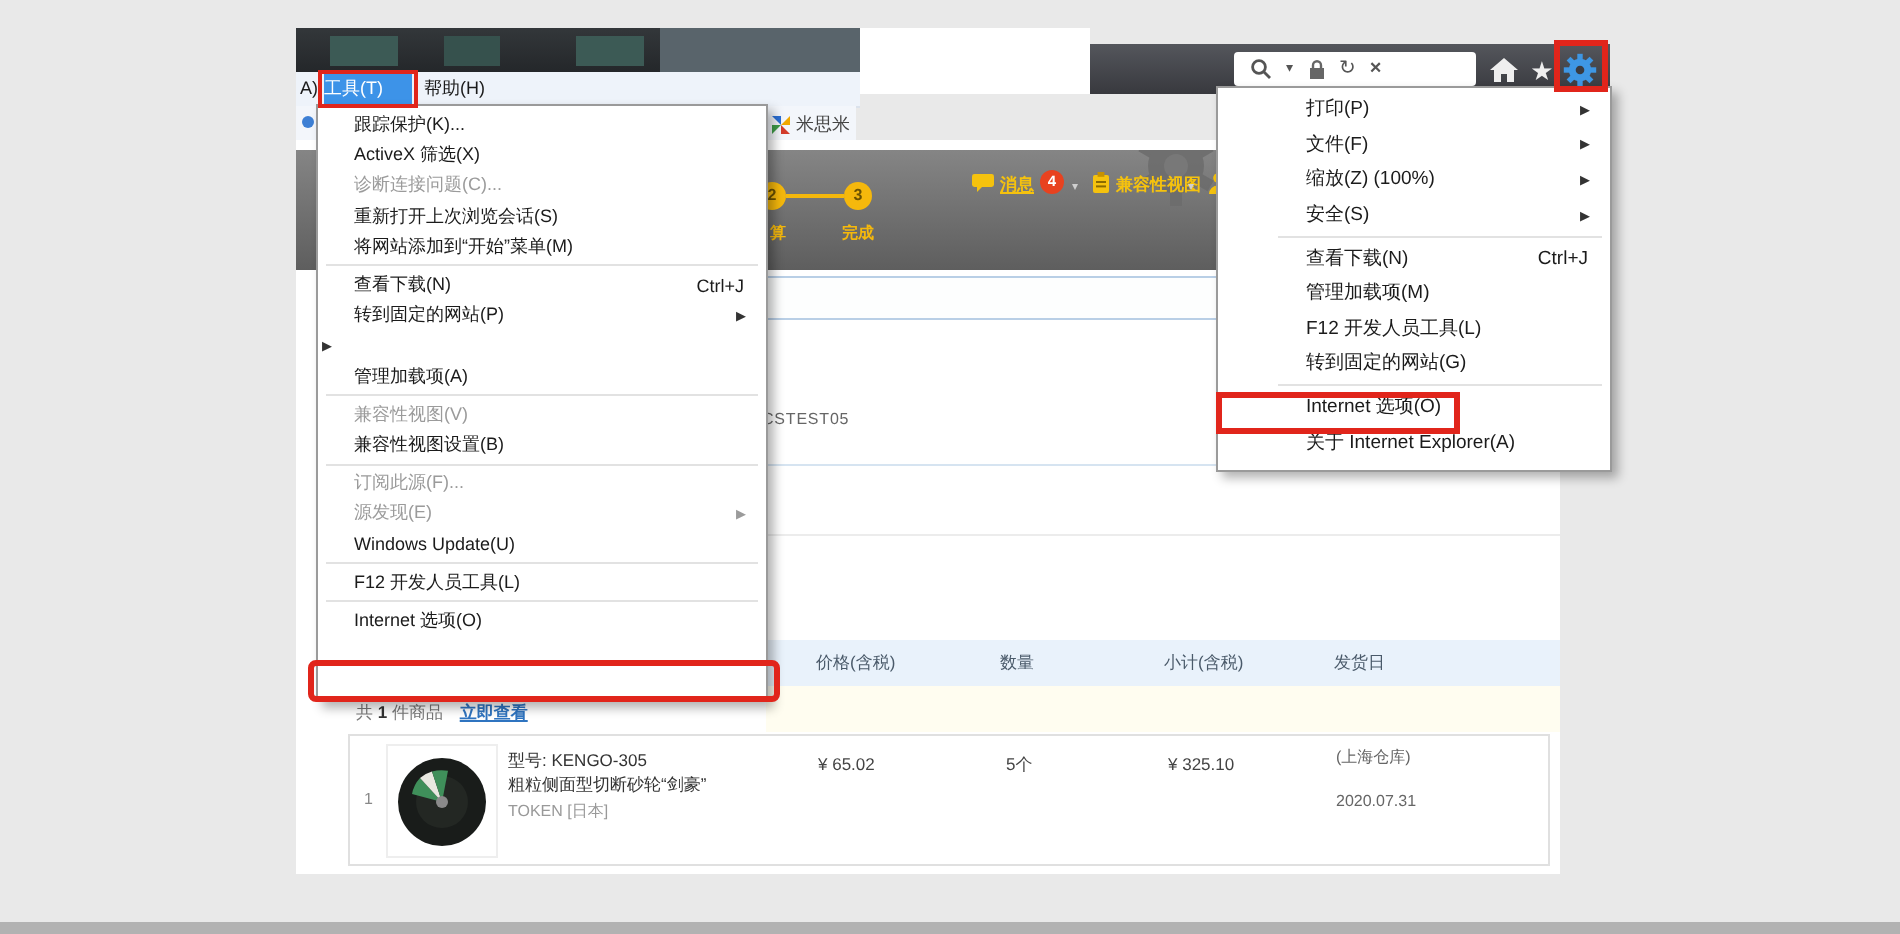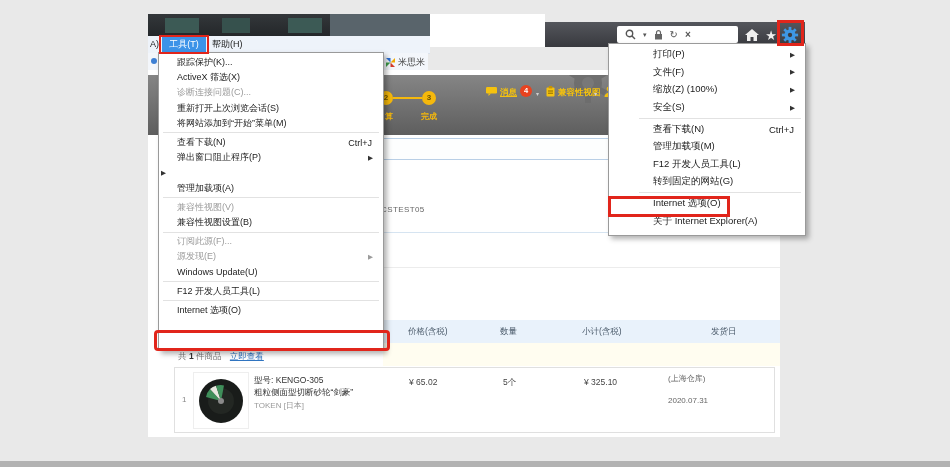--- a/index.html
+++ b/index.html
@@ -4,21 +4,21 @@
 <style>
   html,body{margin:0;padding:0;background:#e9e9e9;}
   #canvas{position:relative;width:950px;height:467px;background:#e9e9e9;overflow:hidden;
           font-family:"Liberation Sans","DejaVu Sans",sans-serif;-webkit-font-smoothing:antialiased;}
   .abs{position:absolute;}
   
   #banner-img{left:148px;top:14px;width:282px;height:22px;background:linear-gradient(#33373a,#24272a);overflow:hidden;}
   #banner-img .blk{position:absolute;top:4px;height:15px;}
   #menubar{left:148px;top:36px;width:282px;height:17px;background:#eef3fa;border-bottom:1px solid #dbe2ec;font-size:9px;color:#1b1b1b;}
   #menubar span{line-height:17px;}
-  #mb-tools{position:absolute;left:162px;top:36px;width:44px;height:17px;background:#3d93e8;color:#fff;text-align:center;line-height:17px;font-size:9px;}
+  #mb-tools{position:absolute;left:162px;top:36px;width:44px;height:17px;background:#3d93e8;color:#fff;line-height:17px;font-size:9px;}
   #favbar{left:148px;top:53px;width:280px;height:19px;background:#f3f6fb;font-size:9px;color:#444;overflow:hidden;}
   #whitebox{left:430px;top:14px;width:115px;height:33px;background:#ffffff;}
   #chrome{left:545px;top:22px;width:260px;height:25px;background:linear-gradient(#54565c,#38393e);}
   #searchbox{position:absolute;left:72px;top:4px;width:121px;height:17px;background:#fff;border-radius:2px;display:flex;align-items:center;gap:7px;padding-left:8px;box-sizing:border-box;}
   .chrome-btn{position:absolute;top:4px;width:18px;height:18px;display:flex;align-items:center;justify-content:center;}
   
   #page{left:148px;top:70px;width:632px;height:367px;background:#fff;}
   #site-banner{position:absolute;left:0;top:5px;width:632px;height:60px;background:linear-gradient(#858585,#5e5e5e);overflow:hidden;}
   .step-circle{position:absolute;width:14px;height:14px;border-radius:50%;background:#f5b80c;color:#6b5200;font-size:8px;font-weight:bold;text-align:center;line-height:14px;}
   .step-line{position:absolute;height:2px;background:#f5b80c;}
@@ -27,21 +27,21 @@
   #msg-badge{position:absolute;width:12px;height:12px;border-radius:50%;background:#e8421f;color:#fff;font-size:7.5px;font-weight:bold;text-align:center;line-height:12px;}
   .tiny-caret{position:absolute;color:#cfcfcf;font-size:6px;}
   #info-box{position:absolute;left:202px;top:68px;width:396px;height:20px;border:1px solid #b9cfe6;background:#fdfefe;}
   #username{position:absolute;left:233px;top:135px;font-size:8px;color:#666;letter-spacing:.4px;}
   .panel-line{position:absolute;left:27px;width:605px;height:1px;}
   #table-header{position:absolute;left:27px;top:250px;width:605px;height:23px;background:#e9f2fb;font-size:8.5px;color:#4a5a6a;}
   #table-header span{position:absolute;top:6px;}
   #cream{position:absolute;left:235px;top:273px;width:397px;height:23px;background:#fffdf0;}
   #summary{position:absolute;left:30px;top:281px;font-size:8.5px;color:#777;}
   #summary b{color:#333;}
-  #summary a{color:#2f74c0;font-weight:normal;text-decoration:underline;margin-left:6px;}
+  #summary a{color:#2f74c0;font-weight:bold;text-decoration:underline;margin-left:6px;}
   #card{position:absolute;left:26px;top:297px;width:599px;height:64px;border:1px solid #e0e0e0;background:#fff;font-size:8.5px;color:#444;}
   #imgbox{position:absolute;left:18px;top:4px;width:54px;height:55px;border:1px solid #eee;display:flex;align-items:center;justify-content:center;}
   .cell{position:absolute;white-space:nowrap;}
   
   .menu{position:absolute;background:#fff;border:1px solid #9a9a9a;box-shadow:3px 3px 5px rgba(0,0,0,.30);z-index:5;padding:2px;box-sizing:border-box;}
   #tools-menu{left:158px;top:52px;width:226px;height:299px;}
   #gear-menu{left:608px;top:43px;width:198px;height:193px;padding-left:28px;}
   .mi{display:flex;align-items:center;font-size:9px;color:#1b1b1b;height:15.2px;white-space:nowrap;}
   #gear-menu .mi{height:17.6px;font-size:9.5px;}
   .ml{flex:1;padding-left:16px;overflow:hidden;}
@@ -192,21 +192,21 @@
 
     <div id="username">CSTEST05</div>
 
     <div class="panel-line" style="top:162px;background:#d6e4f1;"></div>
     <div class="panel-line" style="top:197px;background:#ececec;"></div>
 
     <div id="table-header">
       <span style="left:233px;">价格(含税)</span>
       <span style="left:325px;">数量</span>
       <span style="left:407px;">小计(含税)</span>
-      <span style="left:492px;margin-left:44px;">发货日</span>
+      <span style="left:492px;">发货日</span>
     </div>
     <div id="cream"></div>
 
     <div id="summary">
       <span>共</span>
       <b>1</b>
       <span>件商品</span>
       <a href="#">立即查看</a>
     </div>
 
@@ -248,21 +248,21 @@
       </div>
     <div class="mi">
         <span class="ml">将网站添加到“开始”菜单(M)</span>
       </div>
     <div class="msep"></div>
     <div class="mi">
         <span class="ml">查看下载(N)</span>
         <span class="ms">Ctrl+J</span>
       </div>
     <div class="mi">
-        <span class="ml">弹出窗口阻止程序(P)</span>
+        <span class="ml">转到固定的网站(P)</span>
         <span class="ma">▶</span>
       </div>
     <div class="mi">
         <span class="ma">▶</span>
       </div>
     <div class="mi">
         <span class="ml">管理加载项(A)</span>
       </div>
     <div class="msep"></div>
     <div class="mi dis">

